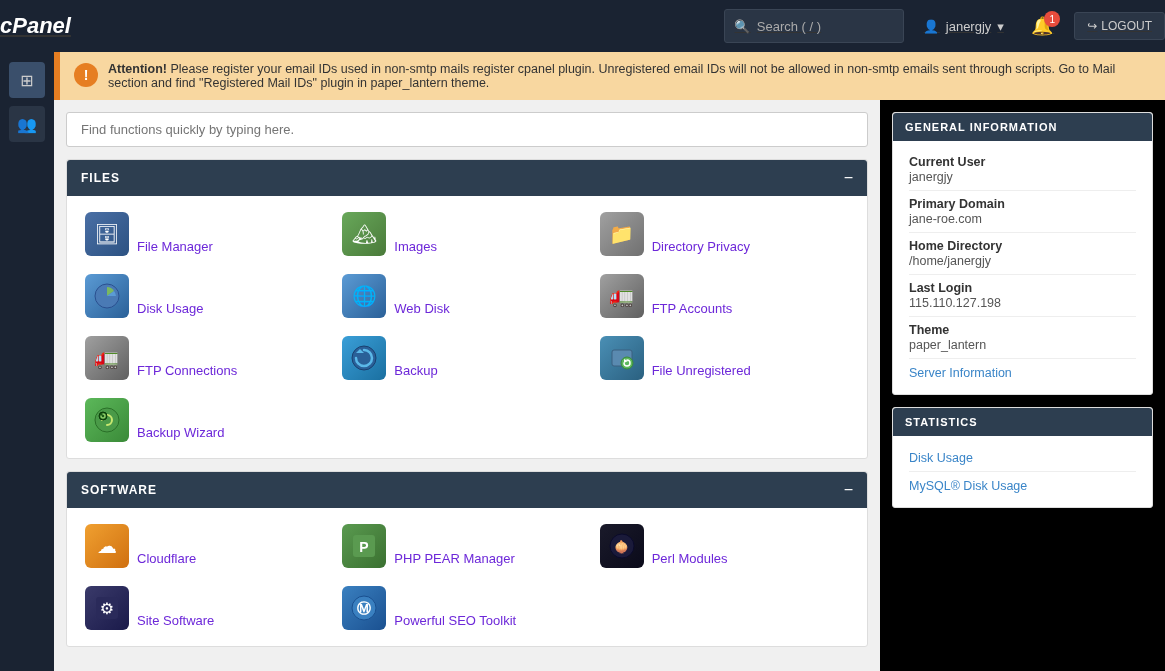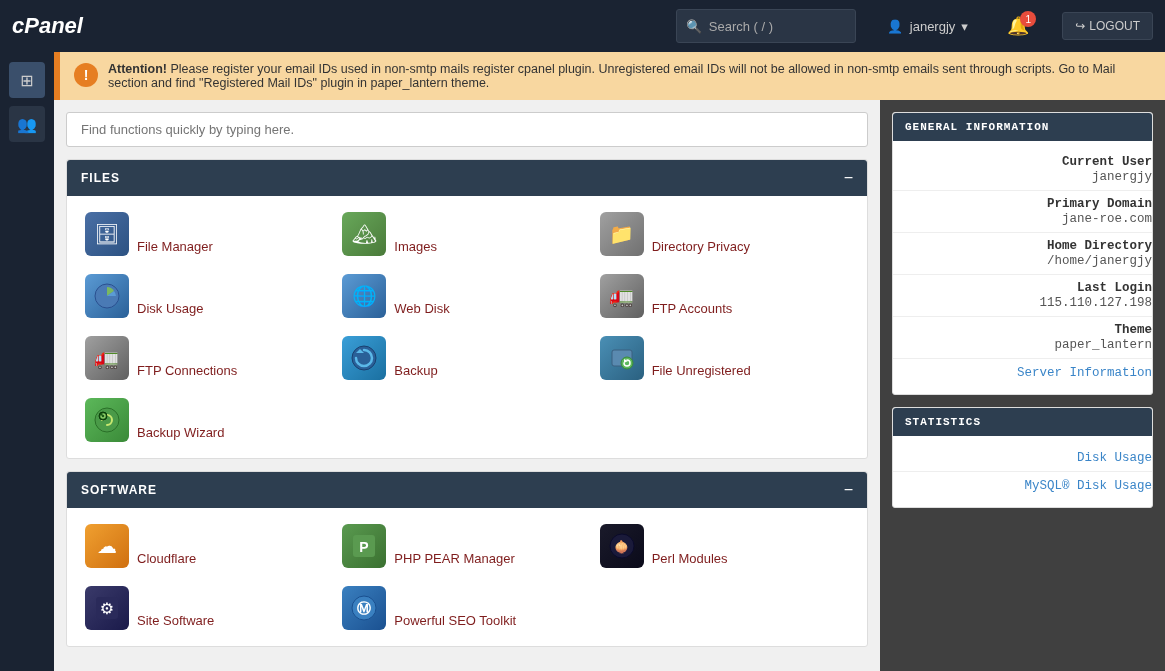--- a/index.html
+++ b/index.html
@@ -4,22 +4,23 @@
   <style>
     * { box-sizing: border-box; margin: 0; padding: 0; }
     body { font-family: Arial, sans-serif; font-size: 13px; background: #f0f0f0; color: #333; overflow: hidden; }
 
     
     .navbar {
       background: #1a2332;
       height: 52px;
       display: flex;
       align-items: center;
-      padding: 0 12px;
-      gap: 24px;
+      padding: 0 0;
+      gap: 12px;
+      text-decoration: underline;
     }
     .navbar-brand {
       color: white;
       font-size: 22px;
       font-weight: bold;
       font-style: italic;
       margin-right: 10px;
     }
     .navbar-brand span { color: #fff; }
     .navbar-spacer { flex: 1; }
@@ -151,22 +152,21 @@
     }
     .main-panel {
       flex: 1;
       padding: 12px;
       overflow-y: auto;
     }
     .right-panel {
       width: 285px;
       padding: 12px;
       overflow-y: auto;
-      background: #404040;
-      font-family: Liberation Mono, monospace;
+      background: #000000;
     }
 
     
     .func-search {
       width: 100%;
       padding: 9px 14px;
       border: 1px solid #ccc;
       border-radius: 3px;
       font-size: 13px;
       color: #999;
@@ -199,21 +199,21 @@
       gap: 6px 0;
     }
     .section-item {
       display: flex;
       align-items: center;
       gap: 8px;
       padding: 6px 4px;
       cursor: pointer;
     }
     .section-item a {
-      color: #7f1d1d;
+      color: #6d28d9;
       text-decoration: none;
       font-size: 13px;
       margin-top: 24px;
     }
 
     
     .icon-box {
       width: 44px;
       height: 44px;
       border-radius: 6px;
@@ -249,21 +249,21 @@
     }
     .info-header {
       background: #2d3e50;
       color: white;
       font-size: 11px;
       font-weight: bold;
       letter-spacing: 1px;
       padding: 8px 12px;
       border-radius: 3px 3px 0 0;
     }
-    .info-body { padding: 8px 0; text-align: right; }
+    .info-body { padding: 8px 16px; }
     .info-row {
       padding: 6px 0;
       border-bottom: 1px solid #eee;
     }
     .info-row:last-child { border-bottom: none; }
     .info-label { font-weight: bold; font-size: 12.5px; color: #333; }
     .info-value { font-size: 12.5px; color: #555; margin-top: 1px; }
     .info-link { color: #3a85c8; text-decoration: none; font-size: 12.5px; cursor: pointer; }
 
     

